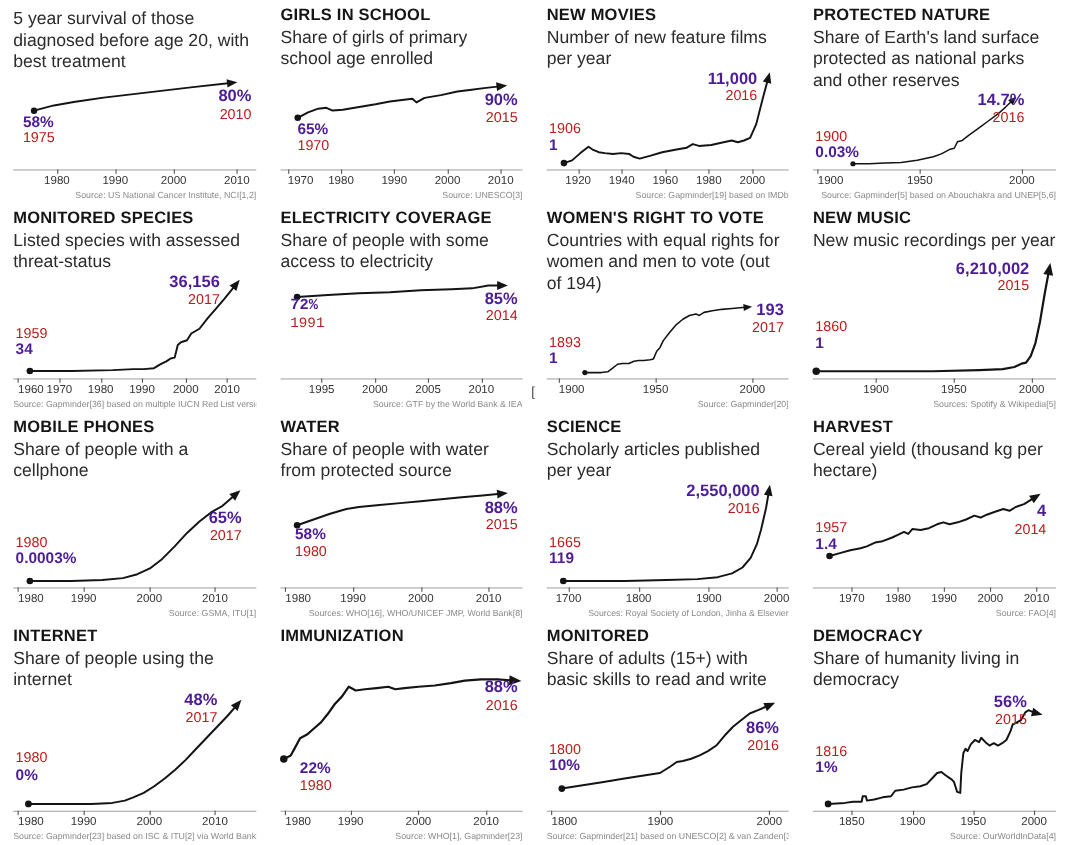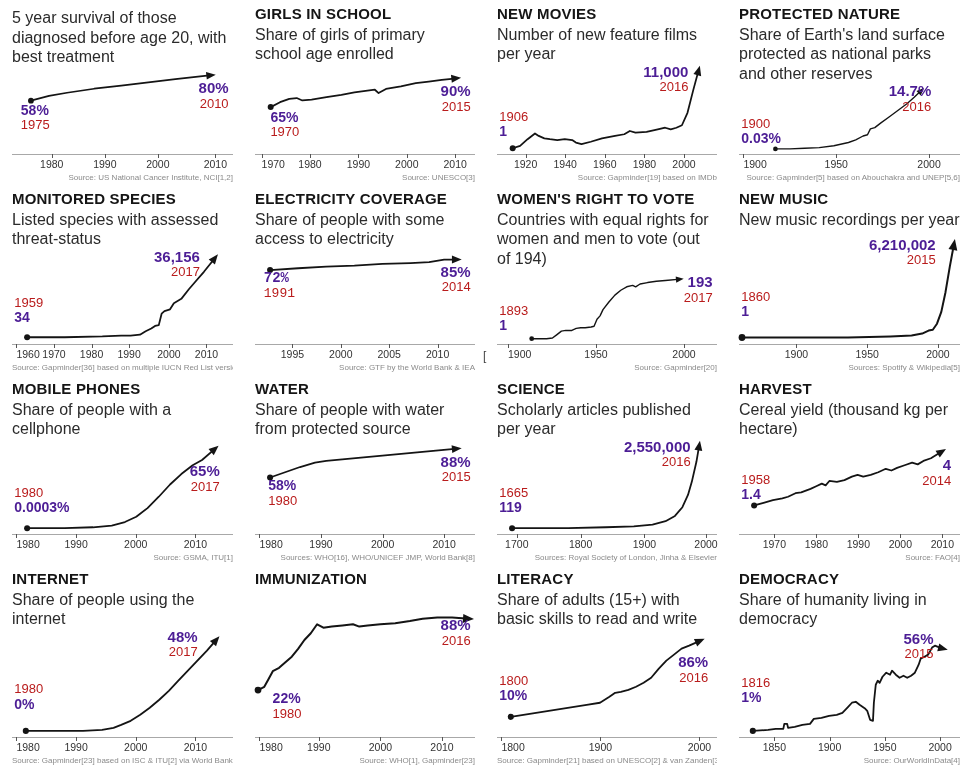--- a/index.html
+++ b/index.html
@@ -359,21 +359,21 @@
   <div class="cell">
     <div class="title">HARVEST</div>
     <div class="subtitle">Cereal yield (thousand kg per hectare)</div>
     <div class="plot">
       <svg class="plot-svg" viewBox="0 0 221 106.5">
           <polyline points="3.0,74.9 13.6,72.0 24.2,69.0 34.8,67.0 41.2,65.1 49.6,61.1 56.0,60.1 66.6,56.2 73.0,53.3 79.3,50.3 83.6,52.3 87.8,47.3 96.3,48.3 104.8,46.4 113.2,42.4 119.6,40.4 126.0,42.4 134.4,40.4 142.9,37.5 151.4,33.6 157.8,35.5 164.1,32.6 172.6,29.6 181.1,26.7 187.4,28.6 193.8,24.7 202.3,21.7 215.0,13.8" fill="none" stroke="#141414" stroke-width="2" stroke-linejoin="round" stroke-linecap="round"></polyline>
           <circle cx="3.0" cy="74.9" r="3.4" fill="#141414"></circle>
           <polygon points="219.3,11.2 212.3,20.8 207.5,13.2" fill="#141414"></polygon>
         </svg>
       <div class="start-label" style="left: 1%; top: 36%;">
-          <div class="lbl-year">1958</div>
+          <div class="lbl-year">1957</div>
           <div class="lbl-value">1.4</div>
         </div>
       <div class="end-label" style="right: 4%; top: 20%;">
           <div class="lbl-value">4</div>
           <div class="lbl-year">2014</div>
         </div>
     </div>
     <div class="axis">
         <span class="tick" style="left: 16%;"></span>
         <span class="tick-label" style="left: 16%;">1970</span>
@@ -441,21 +441,21 @@
         <span class="tick" style="left: 29%;"></span>
         <span class="tick-label" style="left: 29%;">1990</span>
         <span class="tick" style="left: 57%;"></span>
         <span class="tick-label" style="left: 57%;">2000</span>
         <span class="tick" style="left: 85%;"></span>
         <span class="tick-label" style="left: 85%;">2010</span>
       </div>
     <div class="source">Source: WHO[1], Gapminder[23]</div>
   </div>
   <div class="cell">
-    <div class="title">LITERACY</div>
+    <div class="title">MONITORED</div>
     <div class="subtitle">Share of adults (15+) with basic skills to read and write</div>
     <div class="plot">
       <svg class="plot-svg" viewBox="0 0 220 119.5">
           <polyline points="3.0,97.7 24.1,94.3 45.2,91.0 66.3,87.6 87.4,84.3 102.2,82.0 112.7,75.4 119.1,70.9 125.4,69.8 133.8,67.6 142.3,64.2 150.7,59.8 159.1,54.2 167.6,44.1 176.0,35.2 184.5,28.5 192.9,21.8 201.3,18.5 214.0,12.9" fill="none" stroke="#141414" stroke-width="2" stroke-linejoin="round" stroke-linecap="round"></polyline>
           <circle cx="3.0" cy="97.7" r="3.4" fill="#141414"></circle>
           <polygon points="218.6,10.9 210.3,19.5 206.7,11.2" fill="#141414"></polygon>
         </svg>
       <div class="start-label" style="left: 1%; top: 42%;">
           <div class="lbl-year">1800</div>
           <div class="lbl-value">10%</div>

